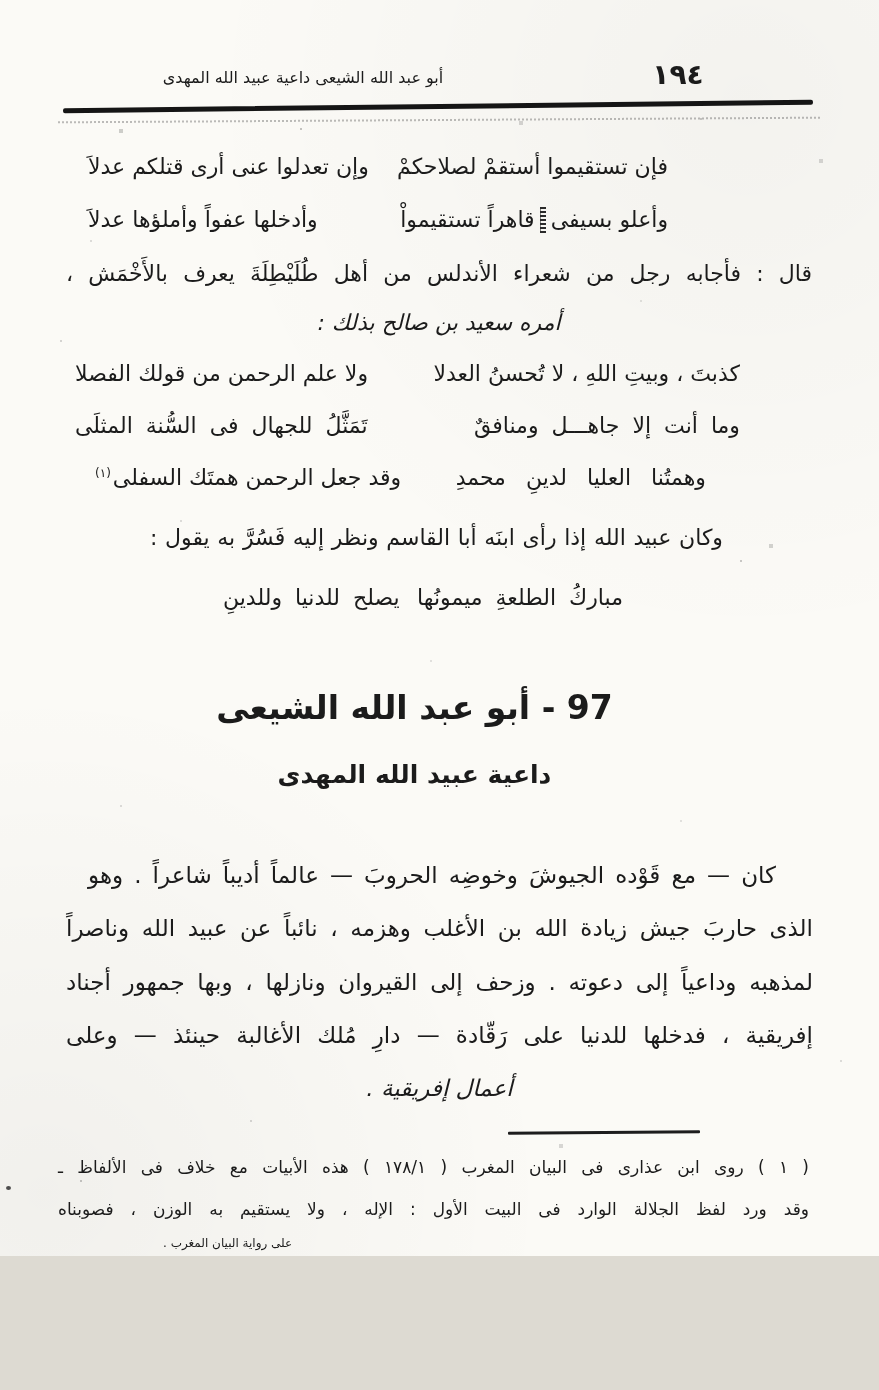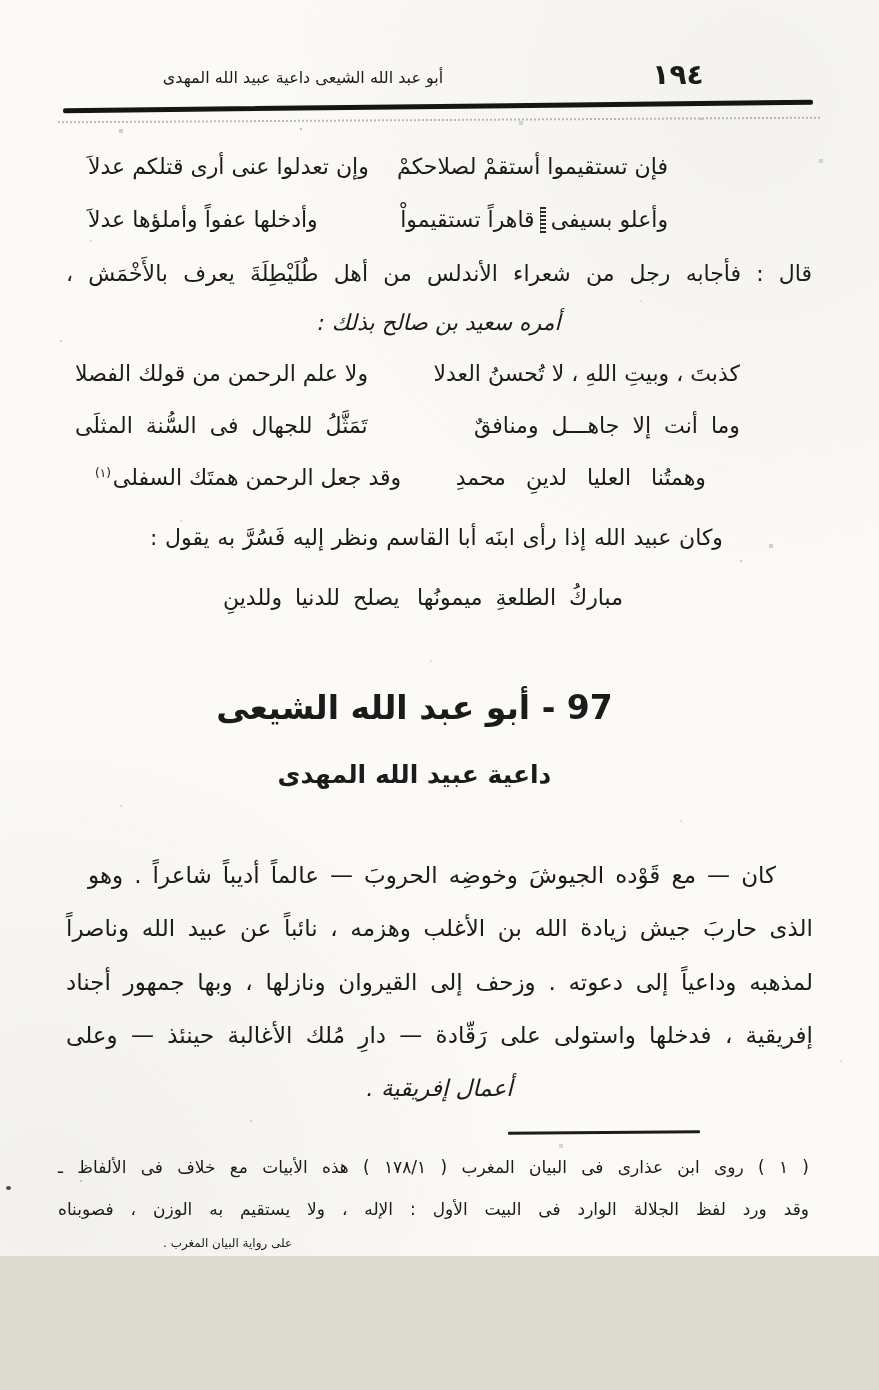--- a/index.html
+++ b/index.html
@@ -109,21 +109,21 @@
   <div class="abs center" style="left:140px;right:190px;top:688px;font-size:33px;font-weight:bold;">
     <span class="heading-number">97</span>
     <span>-</span>
     <span>أبو عبد الله الشيعى</span>
   </div>
   <div class="abs center" style="left:140px;right:190px;top:752px;font-size:25px;font-weight:600;margin-top:8px;">داعية عبيد الله المهدى</div>
 
   <div class="abs prose fit" style="left:88px;right:103px;top:858px;font-size:23px;">كان — مع قَوْده الجيوشَ وخوضِه الحروبَ — عالماً أديباً شاعراً . وهو</div>
   <div class="abs prose fit" style="left:66px;right:66px;top:911px;font-size:23px;">الذى حاربَ جيش زيادة الله بن الأغلب وهزمه ، نائباً عن عبيد الله وناصراً</div>
   <div class="abs prose fit" style="left:66px;right:66px;top:965px;font-size:23px;">لمذهبه وداعياً إلى دعوته . وزحف إلى القيروان ونازلها ، وبها جمهور أجناد</div>
-  <div class="abs prose fit" style="left:66px;right:66px;top:1018px;font-size:23px;">إفريقية ، فدخلها واستولى على رَقّادة — دارِ مُلك الأغالبة حينئذ — وعلى</div>
+  <div class="abs prose fit" style="left:66px;right:66px;top:1018px;font-size:23px;">إفريقية ، فدخلها للدنيا على رَقّادة — دارِ مُلك الأغالبة حينئذ — وعلى</div>
   <div class="abs prose right" style="left:66px;right:66px;top:1071px;font-size:23px;">أعمال إفريقية .</div>
 
   <div class="abs rule-footnote" style="left:508px;top:1131px;width:192px;"></div>
   <div class="abs fit" style="left:58px;right:70px;top:1155px;font-size:17px;line-height:1.5;">( ١ ) روى ابن عذارى فى البيان المغرب ( ١٧٨/١ ) هذه الأبيات مع خلاف فى الألفاظ ـ</div>
   <div class="abs fit" style="left:58px;right:70px;top:1197px;font-size:17px;line-height:1.5;">وقد ورد لفظ الجلالة الوارد فى البيت الأول : الإله ، ولا يستقيم به الوزن ، فصوبناه</div>
   <div class="abs" style="left:163px;top:1234px;font-size:12px;line-height:1.5;white-space:nowrap;">على رواية البيان المغرب .</div>
 
   <div class="abs artifact-dot" style="left:6px;top:1186px;"></div>
   <div class="noise"></div>
 </div>

